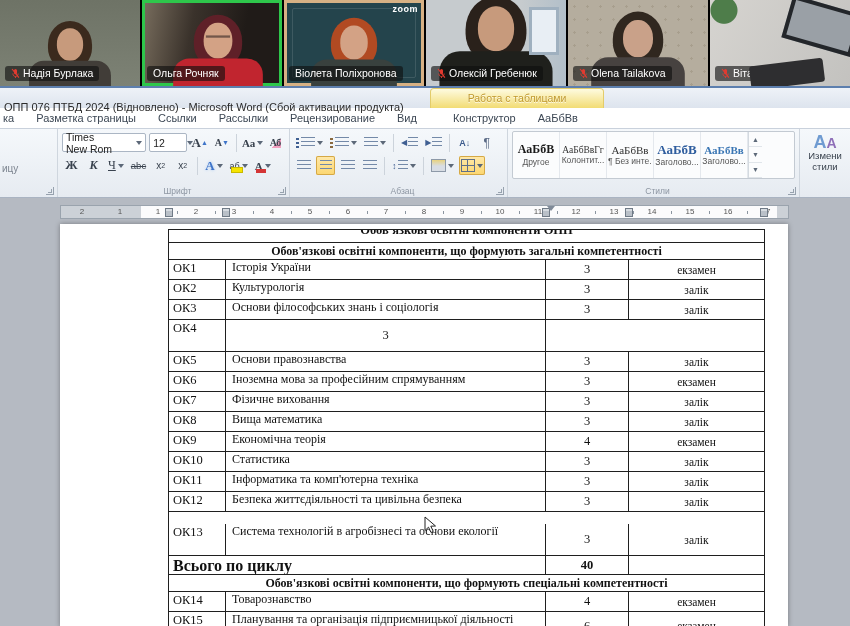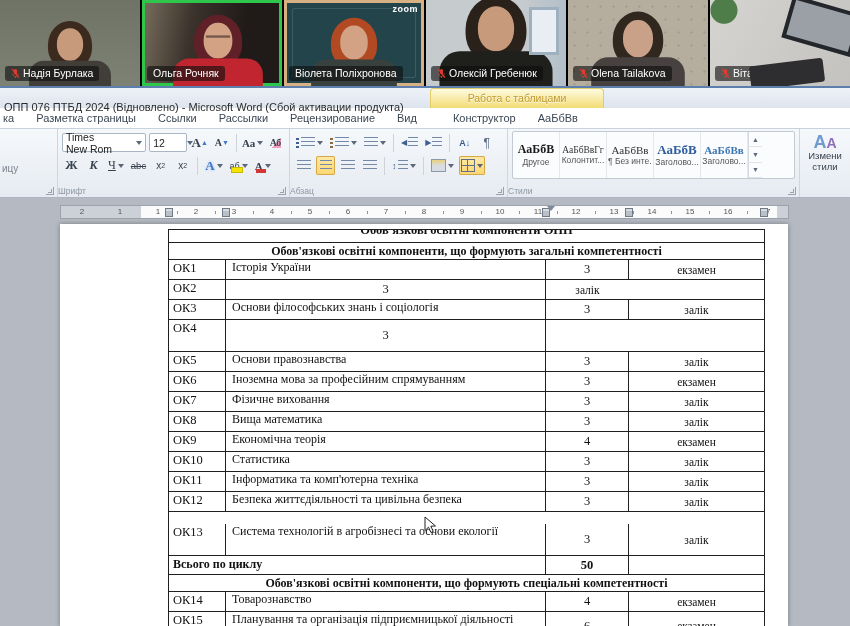--- a/index.html
+++ b/index.html
@@ -39,21 +39,21 @@
     text-shadow:0 1px 0 rgba(255,255,255,.8);}
   .tabrow{height:20px;display:flex;align-items:center;background:#ffffff;border-bottom:1px solid #c9d1dc;
     font-size:11px;color:#3c4754;}
   .tab{padding:0 11px;line-height:20px;white-space:nowrap;}
   .tab.partial{padding-left:3px;}
   .tab.ctx-first{margin-left:14px;}
 
   
   .ribbon{height:69px;display:flex;background:linear-gradient(#f5f8fb,#e6ebf1);border-bottom:1px solid #aab4c2;box-sizing:border-box;}
   .rgroup{position:relative;border-right:1px solid #cfd6de;padding:2px 4px 13px;box-sizing:border-box;flex:none;}
-  .glabel{position:absolute;bottom:1px;left:0;right:0;font-size:8.5px;color:#8d96a2;}
+  .glabel{position:absolute;bottom:1px;left:8px;right:0;text-align:center;font-size:8.5px;color:#8d96a2;}
   .dlg{position:absolute;right:3px;bottom:2px;width:7px;height:7px;border-right:1px solid #97a2ae;border-bottom:1px solid #97a2ae;}
   .dlg::after{content:"";position:absolute;right:1px;bottom:1px;width:3px;height:3px;border-right:1px solid #97a2ae;border-bottom:1px solid #97a2ae;}
   .rrow{display:flex;align-items:center;gap:3px;height:23px;}
   .rbtn{display:flex;align-items:center;justify-content:center;height:19px;min-width:15px;padding:0 2px;
     border-radius:2px;color:#39424e;position:relative;}
   .rbtn.active{background:linear-gradient(#ffe9ab,#fcd66f);box-shadow:inset 0 0 0 1px #d5a845;}
   .sep{width:1px;height:18px;background:#ccd3db;margin:0 2px;}
   .combo{display:flex;align-items:center;justify-content:space-between;background:#fff;border:1px solid #abb6c4;
     border-radius:2px;height:17px;padding:0 3px;font-size:10.5px;color:#222;gap:20px;}
   .arr{width:0;height:0;border-left:3px solid transparent;border-right:3px solid transparent;border-top:4px solid #5c6878;margin-left:2px;flex:none;}
@@ -121,21 +121,21 @@
   .trow>div{border-right:1px solid #1f1f1f;box-sizing:border-box;overflow:hidden;}
   .trow>div:last-child{border-right:none;}
   .trow.course{grid-template-columns:57px 320px 83px 135px;}
   .trow.total{grid-template-columns:377px 83px 135px;}
   .trow.section{grid-template-columns:1fr;}
   .cell-code{font-size:12.5px;padding:1px 0 0 4px;}
   .cell-name{font-size:12px;padding:1px 2px 0 6px;line-height:1.15;}
   .cell-num,.cell-ctl{display:flex;align-items:center;justify-content:center;font-size:11.5px;}
   .cell-num{font-size:12.5px;}
   .sec-txt{font-weight:bold;font-size:12px;text-align:center;line-height:16px;}
-  .tot-lab{font-weight:bold;font-size:12px;padding:1px 0 0 4px;}
+  .tot-lab{font-weight:bold;font-size:16px;padding:1px 0 0 4px;}
   .tot-num{font-weight:bold;}
   .clipped-row{height:12px;position:relative;overflow:hidden;border-bottom:1px solid #1f1f1f;}
   .clipped-row div{position:absolute;top:-7px;left:0;right:0;text-align:center;font-weight:bold;font-size:12.5px;}
 
   .cursor{position:absolute;left:424px;top:318px;}
 </style>
 </head>
 <body>
 
 <div class="screen">
@@ -457,20 +457,21 @@
             <div class="sec-txt">Обов'язкові освітні компоненти, що формують загальні компетентності</div>
           </div>
           <div class="trow course" style="height: 20px;">
             <div class="cell-code">ОК1</div>
             <div class="cell-name">Історія України</div>
             <div class="cell-num">3</div>
             <div class="cell-ctl">екзамен</div>
           </div>
           <div class="trow course" style="height: 20px;">
             <div class="cell-code">ОК2</div>
+            <div class="cell-name">Культурологія</div>
             <div class="cell-num">3</div>
             <div class="cell-ctl">залік</div>
           </div>
           <div class="trow course" style="height: 20px;">
             <div class="cell-code">ОК3</div>
             <div class="cell-name">Основи філософських знань і соціологія</div>
             <div class="cell-num">3</div>
             <div class="cell-ctl">залік</div>
           </div>
           <div class="trow course" style="height: 32px;">
@@ -527,21 +528,21 @@
             <div class="cell-ctl">залік</div>
           </div>
           <div class="trow course" style="height: 32px; margin-top: 12px;">
             <div class="cell-code">ОК13</div>
             <div class="cell-name">Система технологій в агробізнесі та основи екології</div>
             <div class="cell-num">3</div>
             <div class="cell-ctl">залік</div>
           </div>
           <div class="trow total" style="height: 19px;">
             <div class="tot-lab">Всього по циклу</div>
-            <div class="cell-num tot-num">50</div>
+            <div class="cell-num tot-num">40</div>
             <div></div>
           </div>
           <div class="trow section" style="height: 17px;">
             <div class="sec-txt">Обов'язкові освітні компоненти, що формують спеціальні компетентності</div>
           </div>
           <div class="trow course" style="height: 20px;">
             <div class="cell-code">ОК14</div>
             <div class="cell-name">Товарознавство</div>
             <div class="cell-num">4</div>
             <div class="cell-ctl">екзамен</div>

